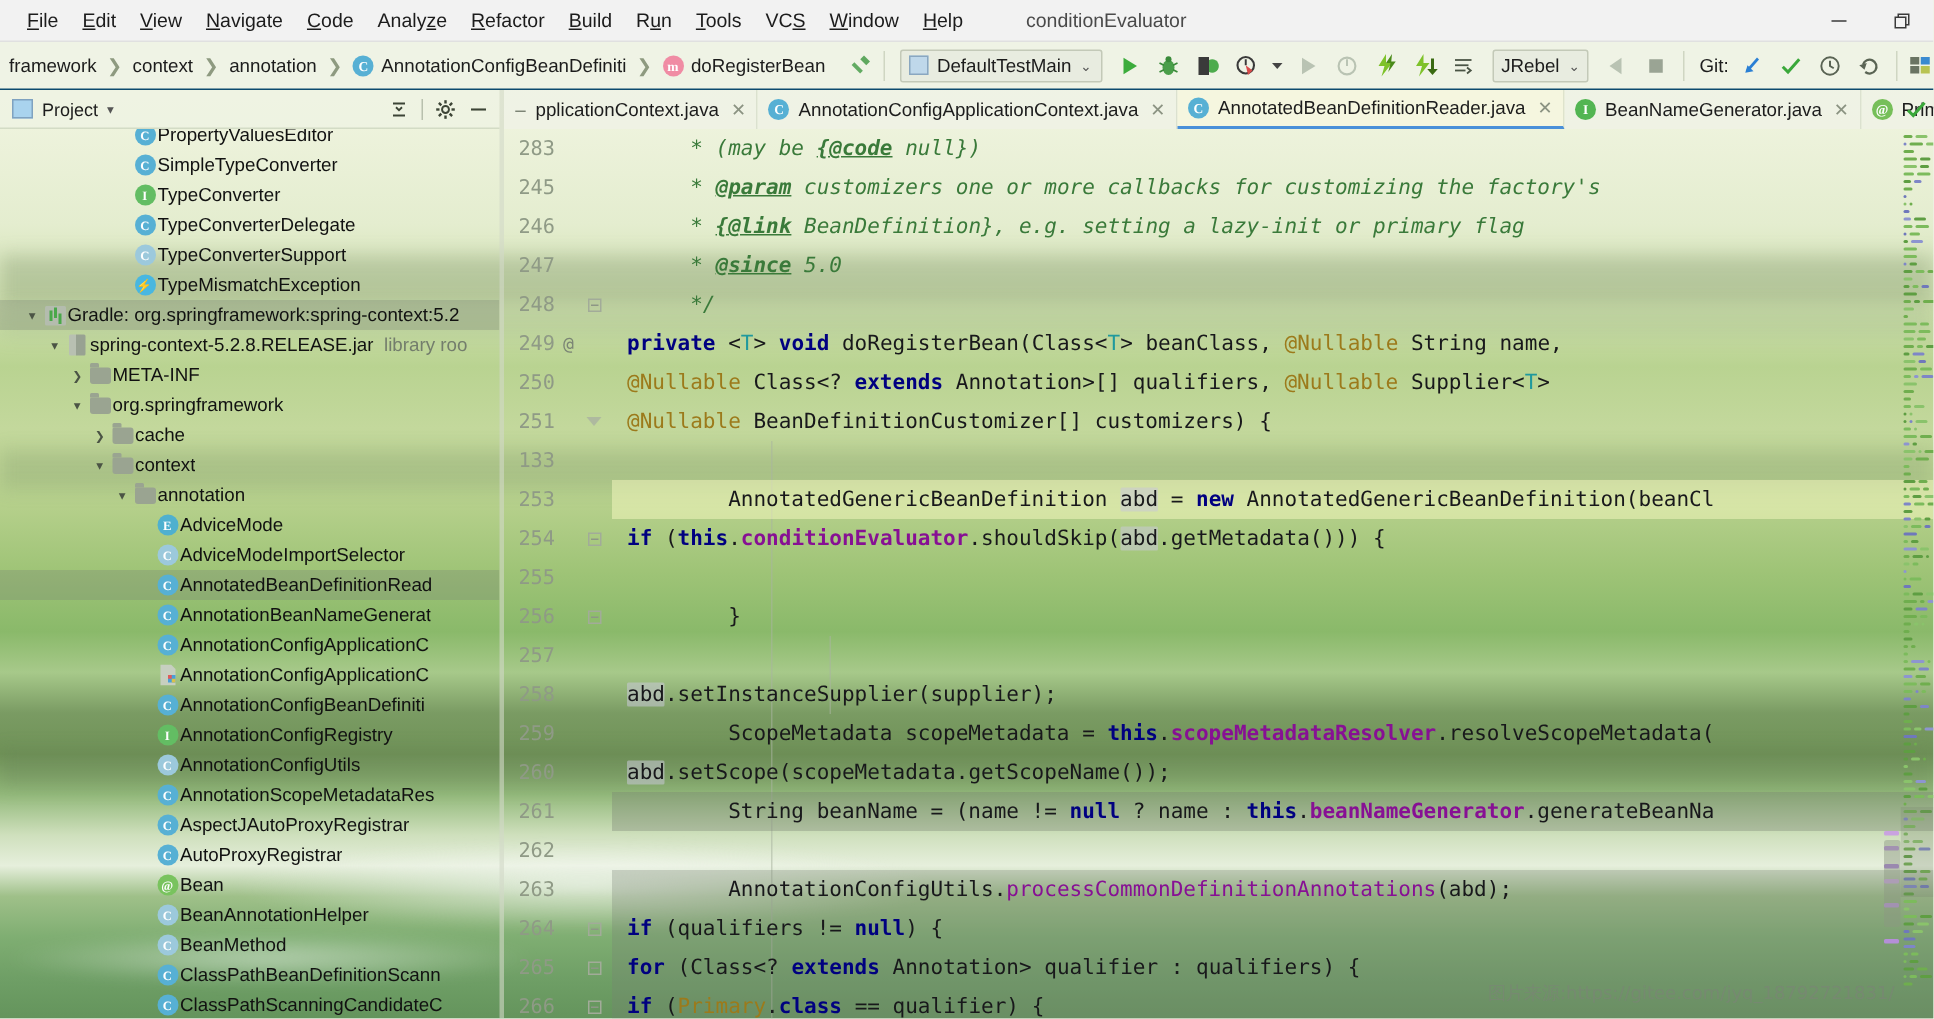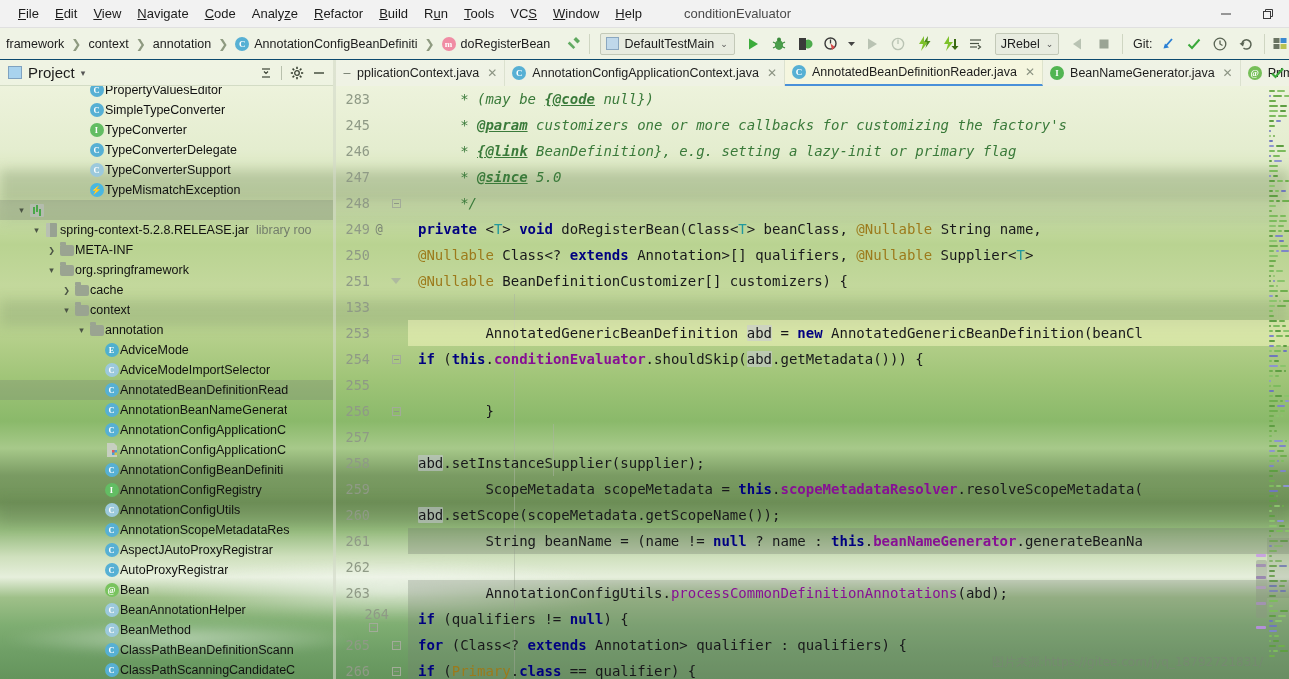--- a/index.html
+++ b/index.html
@@ -137,21 +137,21 @@
 
   
   .proj-header {
     position: absolute; top: 60px; left: 0; width: 333px; height: 26px;
     display: flex; align-items: center; gap: 6px;
     background: rgba(238,242,230,0.55);
     border-bottom: 1px solid rgba(190,200,175,0.55);
     padding-left: 8px;
     z-index: 20;
   }
-  .proj-header .ttl { font-size: 15px; color: #1c1c1c; }
+  .proj-header .ttl { font-size: 12px; color: #1c1c1c; }
   .ph-icon { width: 14px; height: 13px; border: 1px solid #7fa2c0; background: #a9d3ee; }
   .ph-right { margin-left: auto; display: flex; align-items: center; gap: 2px; padding-right: 4px; }
   .ph-btn { width: 20px; height: 20px; display:flex; align-items:center; justify-content:center; color:#3c4436; }
 
   .tree {
     position: absolute; top: 86px; left: 0; width: 333px; bottom: 0;
     overflow: hidden; z-index: 19;
     font-size: 12.5px; color: #111;
   }
   .trow {
@@ -595,20 +595,21 @@
         <span class="tico">
           <span class="jbadge jb-ex">⚡</span>
         </span>
         <span class="tlabel">TypeMismatchException</span>
       </div>
       <div class="trow sel" style="padding-left: 15px;">
         <span class="twist">▾</span>
         <span class="tico">
           <span class="gradle-ic"></span>
         </span>
+        <span class="tlabel">Gradle: org.springframework:spring-context:5.2</span>
       </div>
       <div class="trow" style="padding-left: 30px;">
         <span class="twist">▾</span>
         <span class="tico">
           <span class="jar-ic"></span>
         </span>
         <span class="tlabel">spring-context-5.2.8.RELEASE.jar</span>
         <span class="tdim">library roo</span>
       </div>
       <div class="trow" style="padding-left: 45px;">
@@ -903,21 +904,21 @@
         <div class="gline" style="top: 468px;">
           <span class="gnum">262</span>
           <span class="gmark"></span>
           <span class="gfold"></span>
         </div>
         <div class="gline" style="top: 494px;">
           <span class="gnum">263</span>
           <span class="gmark"></span>
           <span class="gfold"></span>
         </div>
-        <div class="gline" style="top: 520px; flex-direction: column;">
+        <div class="gline" style="top: 520px;">
           <span class="gnum">264</span>
           <span class="gmark"></span>
           <span class="gfold">
             <span class="fold-box"></span>
           </span>
         </div>
         <div class="gline" style="top: 546px;">
           <span class="gnum">265</span>
           <span class="gmark"></span>
           <span class="gfold">

